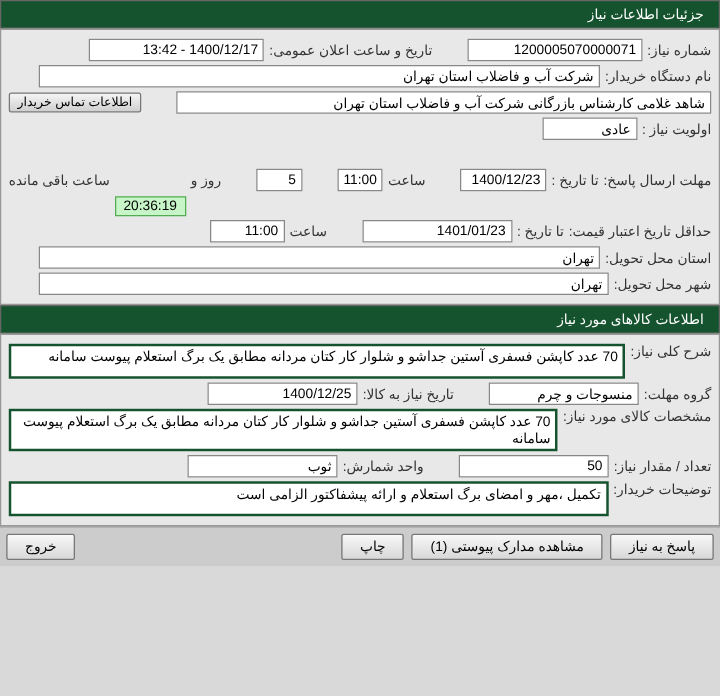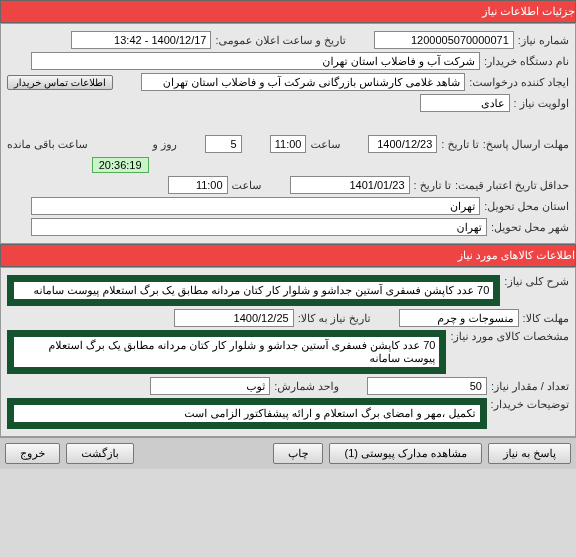--- a/index.html
+++ b/index.html
@@ -5,23 +5,23 @@
 * { box-sizing: border-box; margin: 0; padding: 0; }
 body {
   font-family: Tahoma, Arial, sans-serif;
   font-size: 11px;
   background: #d9d9d9;
   direction: rtl;
   width: 576px;
   color: #000;
 }
 .section-header {
-  background: #ef4444;
+  background: #14532d;
   color: #fff;
-  padding: 4px 0;
+  padding: 4px 12px;
   font-size: 11px;
   border: 1px solid #666;
 }
 .section-body {
   background: #e8e8e8;
   padding: 4px 6px;
   border: 1px solid #999;
 }
 .row {
   display: flex;
@@ -55,21 +55,21 @@
 }
 .time-green {
   background: #c8f5c8;
   border: 1px solid #5a5;
   padding: 1px 6px;
   font-size: 11px;
   margin-top: 42px;
 }
 .textarea-box {
   background: #fff;
-  border: 7px solid #14532d;
+  border: 2px solid #14532d;
   padding: 2px 4px;
   font-size: 11px;
   min-height: 28px;
   flex: 1;
 }
 .footer {
   background: #ccc;
   padding: 5px;
   display: flex;
   gap: 6px;
@@ -78,21 +78,21 @@
 .footer .btn {
   background: linear-gradient(#f8f8f8,#d8d8d8);
   border: 1px solid #777;
   padding: 3px 14px;
   font-size: 11px;
   cursor: pointer;
   border-radius: 2px;
 }
 .footer .spacer { flex: 1; }
 .w60 { width: 60px; }
-.w90 { width: 90px; }
+.w90 { width: 76px; }
 .w120 { width: 120px; text-align: center; }
 .w140 { width: 140px; }
 </style>
 </head>
 <body>
 
 <div class="section-header">جزئیات اطلاعات نیاز</div>
 <div class="section-body">
 
   <div class="row">
@@ -101,21 +101,20 @@
     <span class="label">تاریخ و ساعت اعلان عمومی:</span>
     <span class="field w140">1400/12/17 - 13:42</span>
   </div>
 
   <div class="row">
     <span class="label">نام دستگاه خریدار:</span>
     <span class="field wide">شرکت آب و فاضلاب استان تهران</span>
   </div>
 
   <div class="row">
-    <span class="label">ایجاد کننده درخواست:</span>
     <span class="field wide">شاهد غلامی کارشناس بازرگانی شرکت آب و فاضلاب استان تهران</span>
     <button class="btn-small">اطلاعات تماس خریدار</button>
   </div>
 
   <div class="row">
     <span class="label">اولویت نیاز :</span>
     <span class="field w90">عادی</span>
   </div>
 
   <div class="row">
@@ -152,21 +151,21 @@
 
 <div class="section-header">اطلاعات کالاهای مورد نیاز</div>
 <div class="section-body">
 
   <div class="row">
     <span class="label" style="align-self:flex-start">شرح کلی نیاز:</span>
     <div class="textarea-box">70 عدد کاپشن فسفری آستین جداشو و شلوار کار کتان مردانه مطابق یک برگ استعلام پیوست سامانه</div>
   </div>
 
   <div class="row">
-    <span class="label">مهلت کالا:</span>
+    <span class="label">گروه مهلت:</span>
     <span class="field w120">منسوجات و چرم</span>
     <span class="label">تاریخ نیاز به کالا:</span>
     <span class="field w120">1400/12/25</span>
   </div>
 
   <div class="row">
     <span class="label" style="align-self:flex-start">مشخصات کالای مورد نیاز:</span>
     <div class="textarea-box">70 عدد کاپشن فسفری آستین جداشو و شلوار کار کتان مردانه مطابق یک برگ استعلام پیوست سامانه</div>
   </div>
 
@@ -182,15 +181,14 @@
     <div class="textarea-box">تکمیل ،مهر و امضای برگ استعلام و ارائه پیشفاکتور الزامی است</div>
   </div>
 
 </div>
 
 <div class="footer">
   <button class="btn">پاسخ به نیاز</button>
   <button class="btn">مشاهده مدارک پیوستی (1)</button>
   <button class="btn">چاپ</button>
   <div class="spacer"></div>
-  <button class="btn">بازگشت</button>
   <button class="btn">خروج</button>
 </div>
 
 </body></html>

